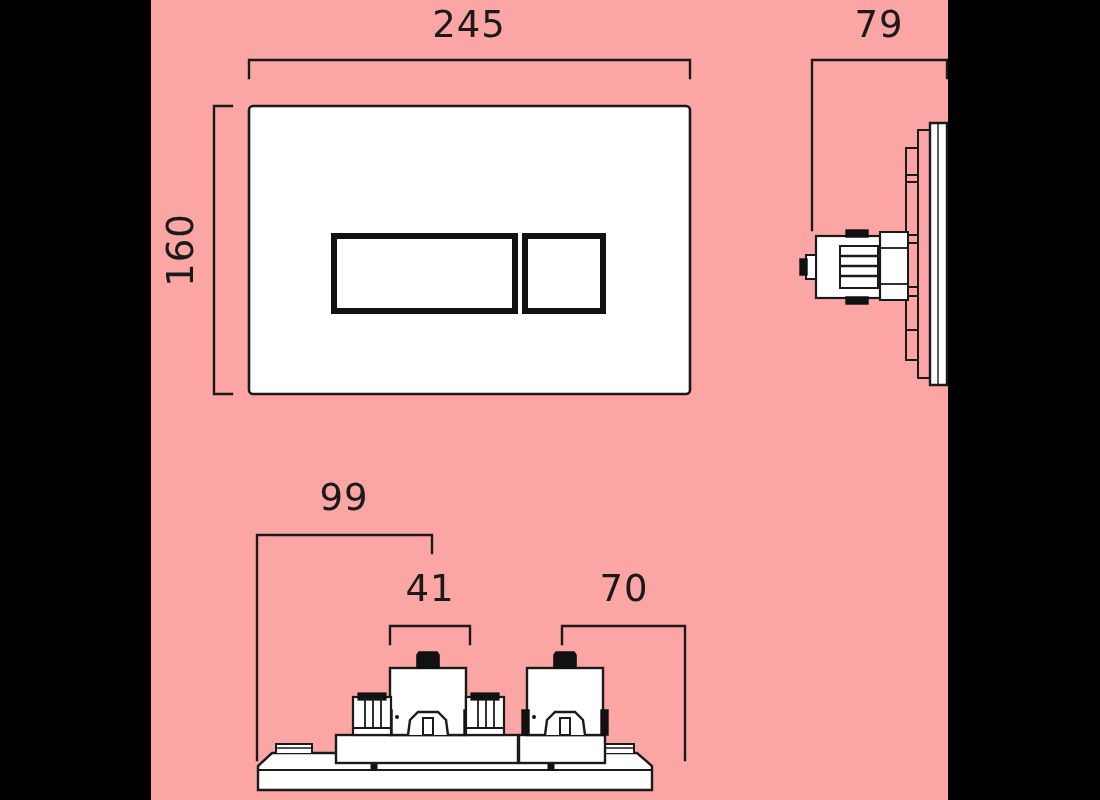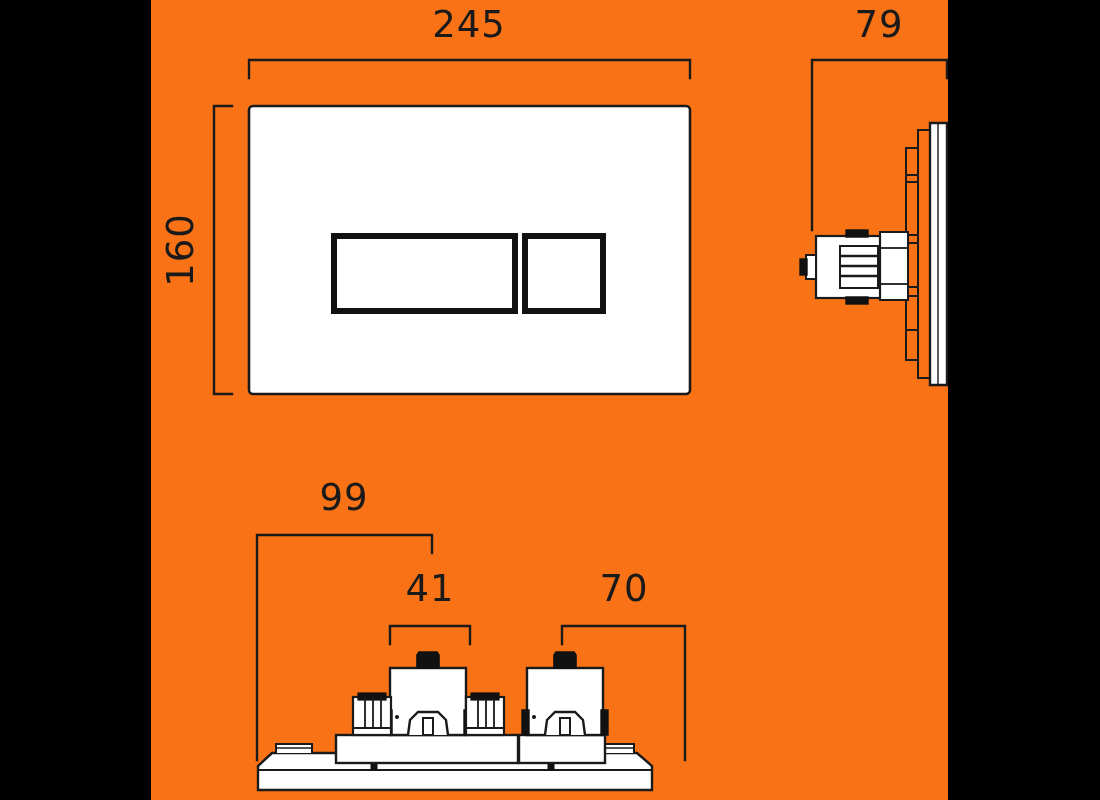--- a/index.html
+++ b/index.html
@@ -11,21 +11,21 @@
   body {
     width: 1100px;
     height: 800px;
     overflow: hidden;
     font-family: "DejaVu Sans", "Liberation Sans", sans-serif;
   }
   #canvas-root {
     position: relative;
     width: 1100px;
     height: 800px;
-    background: #f97316;
+    background: #fca5a5;
   }
   .mask-bar {
     position: absolute;
     top: 0;
     height: 800px;
     background: #000000;
   }
   #mask-left  { left: 0;    width: 151px; }
   #mask-right { left: 948px; width: 152px; }
 

